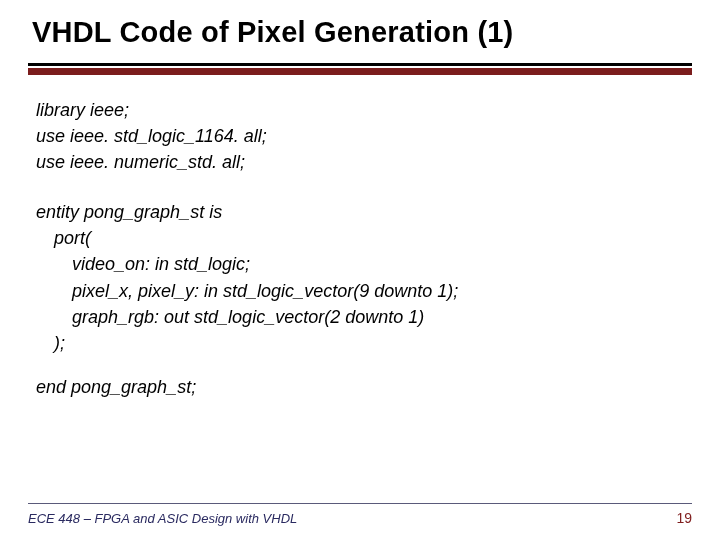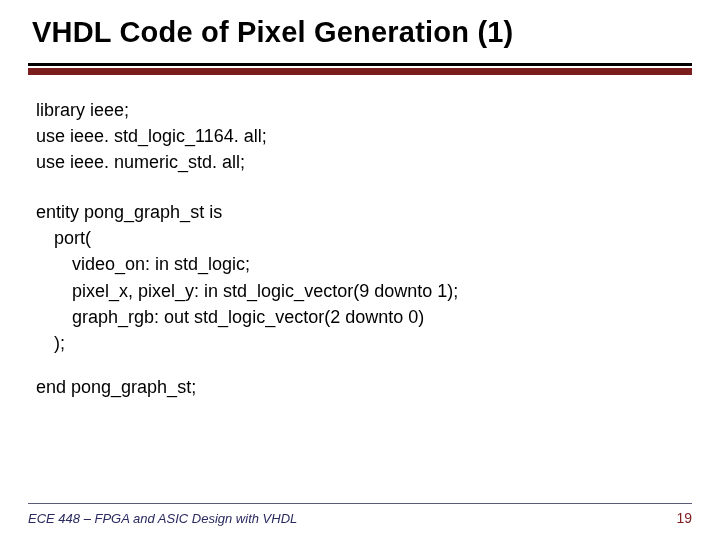--- a/index.html
+++ b/index.html
@@ -2,21 +2,21 @@
 <html><head>
 <meta charset="utf-8">
 <style>
   * { margin: 0; padding: 0; box-sizing: border-box; }
   html, body { width: 720px; height: 540px; background: #fff; font-family: Arial, Helvetica, sans-serif; color: #000; }
   .slide { width: 720px; height: 540px; position: relative; padding: 10px 28px 0 28px; }
   .title { font-size: 29px; font-weight: bold; letter-spacing: 0.2px; padding: 6px 0 10px 4px; }
   .rule { margin-top: 4px; }
   .rule .bar1 { height: 3px; background: #000; }
   .rule .bar2 { height: 7px; background: #7b1d1d; margin-top: 2px; }
-  .content { padding: 22px 4px 0 8px; font-size: 18px; line-height: 1.45; }
+  .content { padding: 22px 4px 0 8px; font-size: 18px; line-height: 1.45; font-style: italic; }
   .block2 { margin-top: 24px; }
   .ind1 { padding-left: 18px; }
   .ind2 { padding-left: 36px; }
   .block3 { margin-top: 18px; }
   .footer { position: absolute; left: 28px; right: 28px; bottom: 14px; }
   .footer-rule { height: 1px; background: #5a5a7a; margin-bottom: 6px; }
   .footer-row { display: flex; justify-content: space-between; align-items: center; font-size: 13px; color: #2a2a60; font-style: italic; }
   .page-num { font-style: normal; color: #7f1d1d; font-size: 14px; }
 </style>
 </head>
@@ -34,21 +34,21 @@
   <div class="content">
     <div>library ieee;</div>
     <div>use ieee. std_logic_1164. all;</div>
     <div>use ieee. numeric_std. all;</div>
 
     <div class="block2">
       <div>entity pong_graph_st is</div>
       <div class="ind1">port(</div>
       <div class="ind2">video_on: in std_logic;</div>
       <div class="ind2">pixel_x, pixel_y: in std_logic_vector(9 downto 1);</div>
-      <div class="ind2">graph_rgb: out std_logic_vector(2 downto 0)</div>
+      <div class="ind2">graph_rgb: out std_logic_vector(2 downto 1)</div>
       <div class="ind1">);</div>
     </div>
 
     <div class="block3">
       <div>end pong_graph_st;</div>
     </div>
   </div>
 
   <div class="footer">
     <div class="footer-rule"></div>

